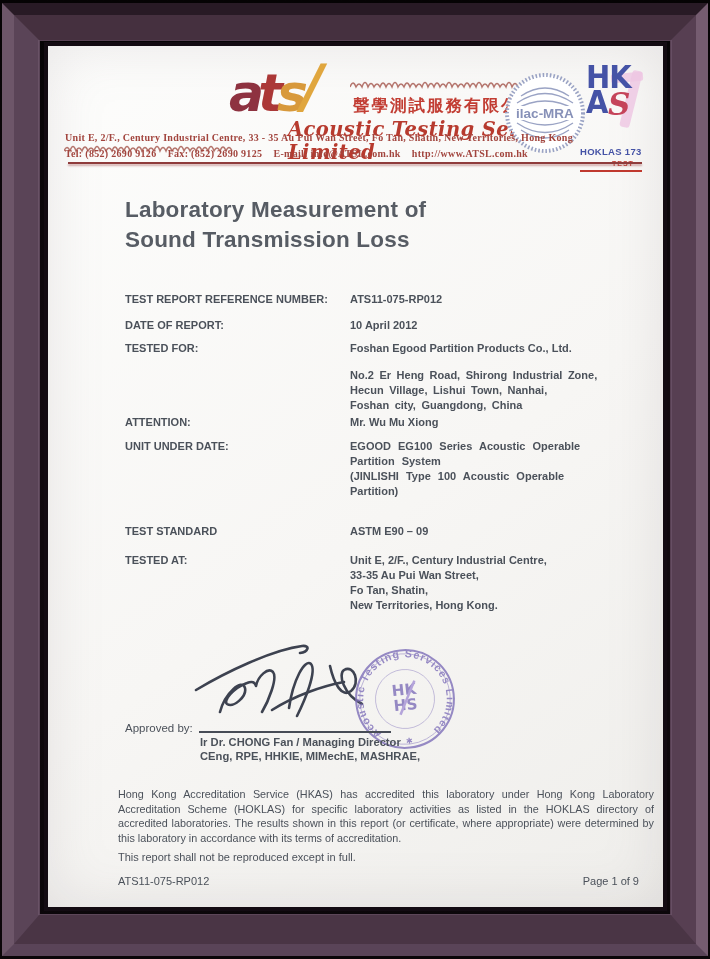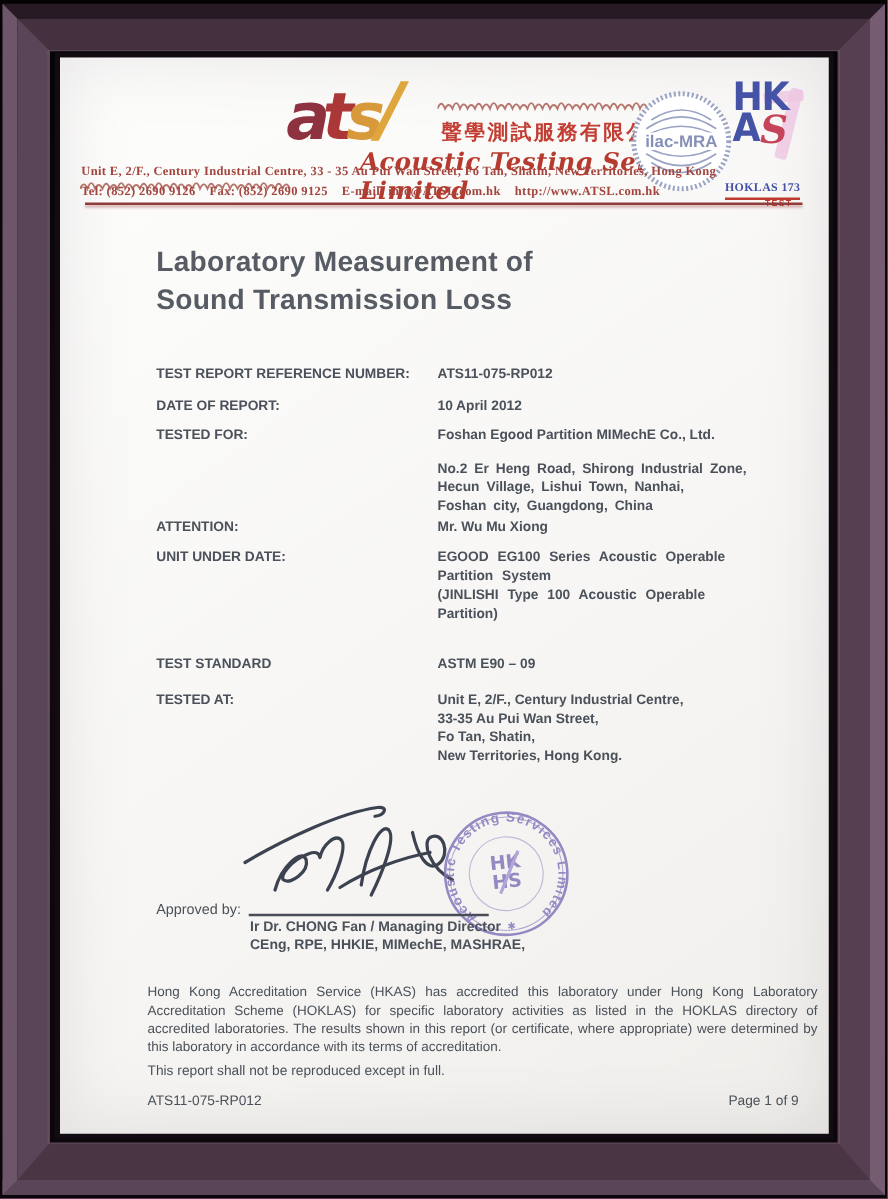--- a/index.html
+++ b/index.html
@@ -48,21 +48,21 @@
     font-weight:bold;font-size:29px;line-height:.82;color:#4553a6;letter-spacing:-1px;transform:scaleY(1.08);}
   .hkas-a{position:absolute;left:8px;top:25px;font-family:"DejaVu Sans",sans-serif;
     font-weight:bold;font-size:29px;line-height:.82;color:#4553a6;transform:scaleY(1.08);}
   .hkas-s{position:absolute;left:30px;top:20px;font-family:"DejaVu Serif",serif;
     font-style:italic;font-weight:bold;font-size:31px;color:#c5445a;}
   .hkas-brush-v{position:absolute;left:48px;top:4px;width:10px;height:58px;
     background:#eec5e2;opacity:.8;transform:rotate(14deg);border-radius:3px;}
   .hkas-brush-h{position:absolute;left:33px;top:7px;width:32px;height:9px;
     background:#eec5e2;opacity:.8;transform:rotate(-5deg);border-radius:2px;}
   .hkas-hoklas{position:absolute;left:2px;top:80px;font-size:9.5px;font-weight:bold;
-    color:#4553a6;letter-spacing:.3px;border-bottom:2px solid #c0392f;padding-bottom:2px;font-family:Liberation Serif, serif;}
+    color:#4553a6;letter-spacing:.3px;border-bottom:2px solid #c0392f;padding-bottom:13px;}
   .hkas-test{position:absolute;left:34px;top:94px;font-size:7px;font-weight:bold;
     color:#c0392f;letter-spacing:1px;}
 
   
   .title{position:absolute;left:77px;top:149px;font-weight:bold;font-size:22.5px;
     line-height:29.5px;color:#575c64;letter-spacing:.2px;}
 
   
   .field{position:absolute;left:77px;width:520px;font-size:11px;font-weight:bold;line-height:15px;}
   .f-label{position:absolute;left:0;top:0;white-space:nowrap;}
@@ -144,21 +144,21 @@
     <div class="field" style="top:246px">
       <div class="f-label">TEST REPORT REFERENCE NUMBER:</div>
       <div class="f-value">ATS11-075-RP012</div>
     </div>
     <div class="field" style="top:272px">
       <div class="f-label">DATE OF REPORT:</div>
       <div class="f-value">10 April 2012</div>
     </div>
     <div class="field" style="top:295px">
       <div class="f-label">TESTED FOR:</div>
-      <div class="f-value">Foshan Egood Partition MIMechE Co., Ltd.</div>
+      <div class="f-value">Foshan Egood Partition Products Co., Ltd.</div>
     </div>
     <div class="field ws2" style="top:322px">
       <div class="f-value">No.2 Er Heng Road, Shirong Industrial Zone,
 Hecun Village, Lishui Town, Nanhai,
 Foshan city, Guangdong, China</div>
     </div>
     <div class="field" style="top:369px">
       <div class="f-label">ATTENTION:</div>
       <div class="f-value">Mr. Wu Mu Xiong</div>
     </div>

